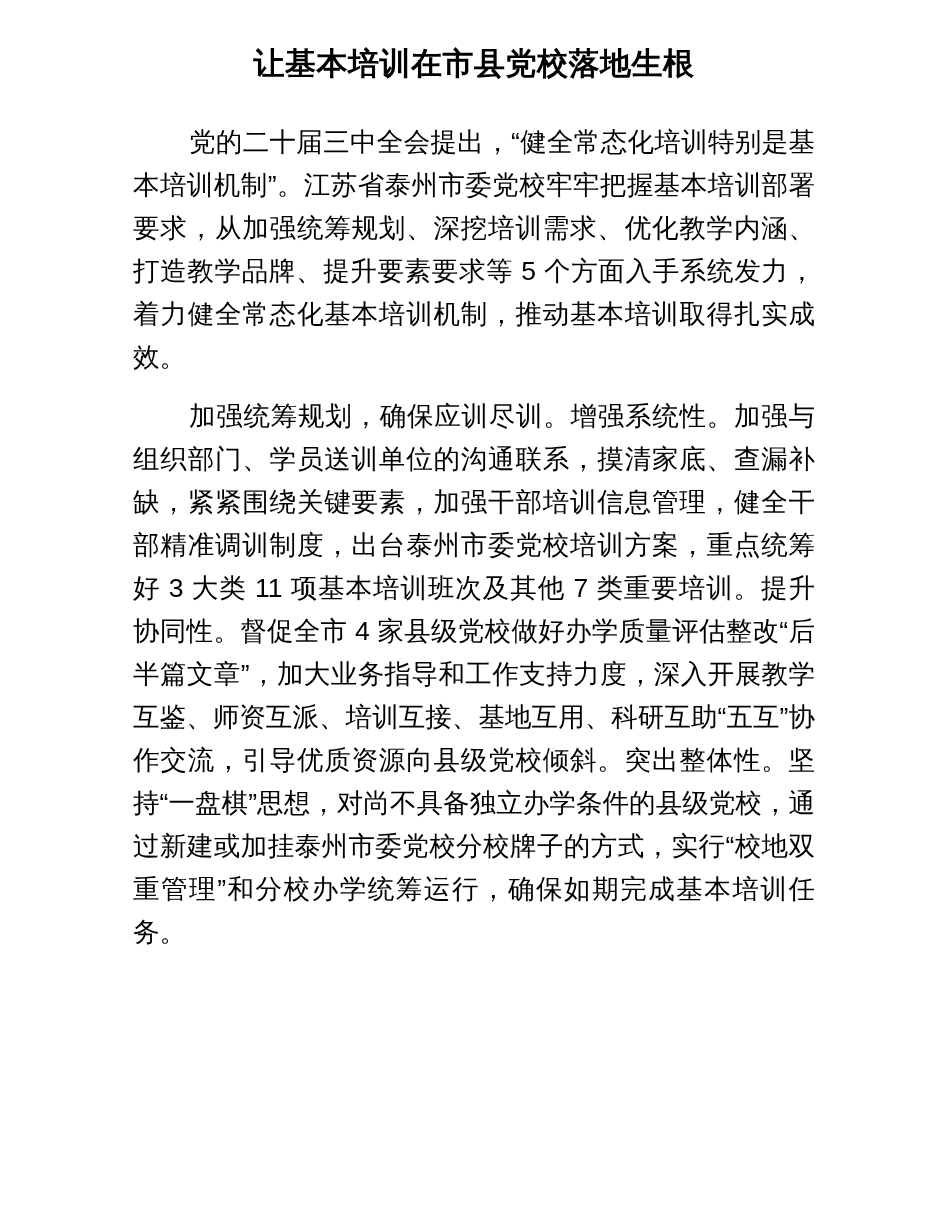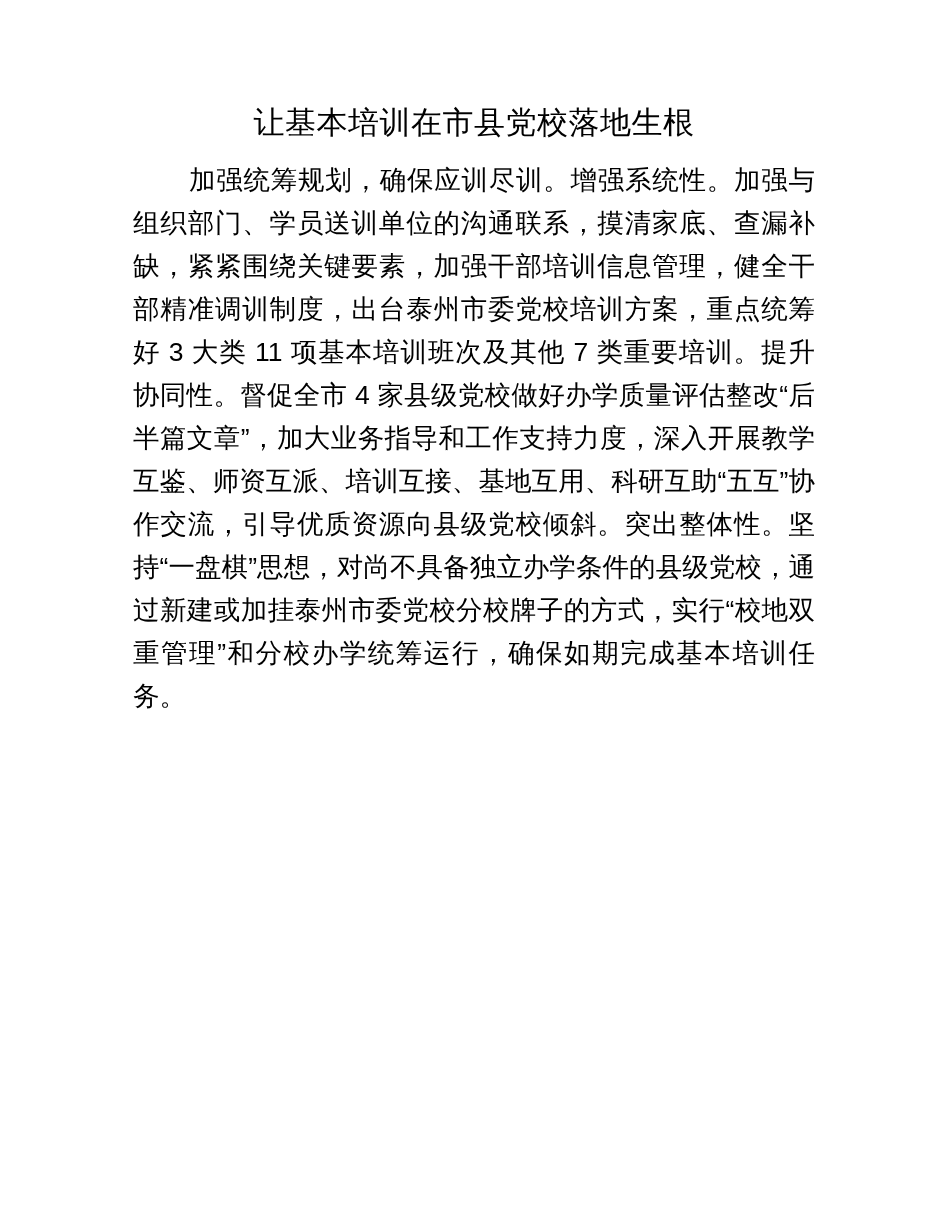--- a/index.html
+++ b/index.html
@@ -21,28 +21,28 @@
 
   .doc-body {
     position: absolute;
     left: 133px;
     top: 0;
     width: 682px;
   }
 
   .doc-title {
     font-family: "Liberation Sans", "DejaVu Sans", sans-serif;
-    font-weight: normal;
+    font-weight: bold;
     font-size: 31px;
     line-height: 40px;
     color: #000000;
     text-align: center;
     letter-spacing: 0.5px;
     margin: 0;
-    padding-top: 103px;
+    padding-top: 44px;
     padding-bottom: 0;
     white-space: nowrap;
   }
 
   .doc-paragraph {
     font-family: "Liberation Sans", "DejaVu Sans", sans-serif;
     font-weight: normal;
     font-size: 26.5px;
     line-height: 43px;
     color: #000000;
@@ -65,20 +65,21 @@
   }
 </style>
 </head>
 <body>
 
 <div class="page">
   <div class="doc-body">
 
     <h1 class="doc-title">让基本培训在市县党校落地生根</h1>
 
+    <p class="doc-paragraph first-para">党的二十届三中全会提出，“健全常态化培训特别是基本培训机制”。江苏省泰州市委党校牢牢把握基本培训部署要求，从加强统筹规划、深挖培训需求、优化教学内涵、打造教学品牌、提升要素要求等 5 个方面入手系统发力，着力健全常态化基本培训机制，推动基本培训取得扎实成效。</p>
 
     <div class="para-gap"></div>
 
     <p class="doc-paragraph">加强统筹规划，确保应训尽训。增强系统性。加强与组织部门、学员送训单位的沟通联系，摸清家底、查漏补缺，紧紧围绕关键要素，加强干部培训信息管理，健全干部精准调训制度，出台泰州市委党校培训方案，重点统筹好 3 大类 11 项基本培训班次及其他 7 类重要培训。提升协同性。督促全市 4 家县级党校做好办学质量评估整改“后半篇文章”，加大业务指导和工作支持力度，深入开展教学互鉴、师资互派、培训互接、基地互用、科研互助“五互”协作交流，引导优质资源向县级党校倾斜。突出整体性。坚持“一盘棋”思想，对尚不具备独立办学条件的县级党校，通过新建或加挂泰州市委党校分校牌子的方式，实行“校地双重管理”和分校办学统筹运行，确保如期完成基本培训任务。</p>
 
     <div class="para-gap"></div>
 
 
   </div>
 </div>

